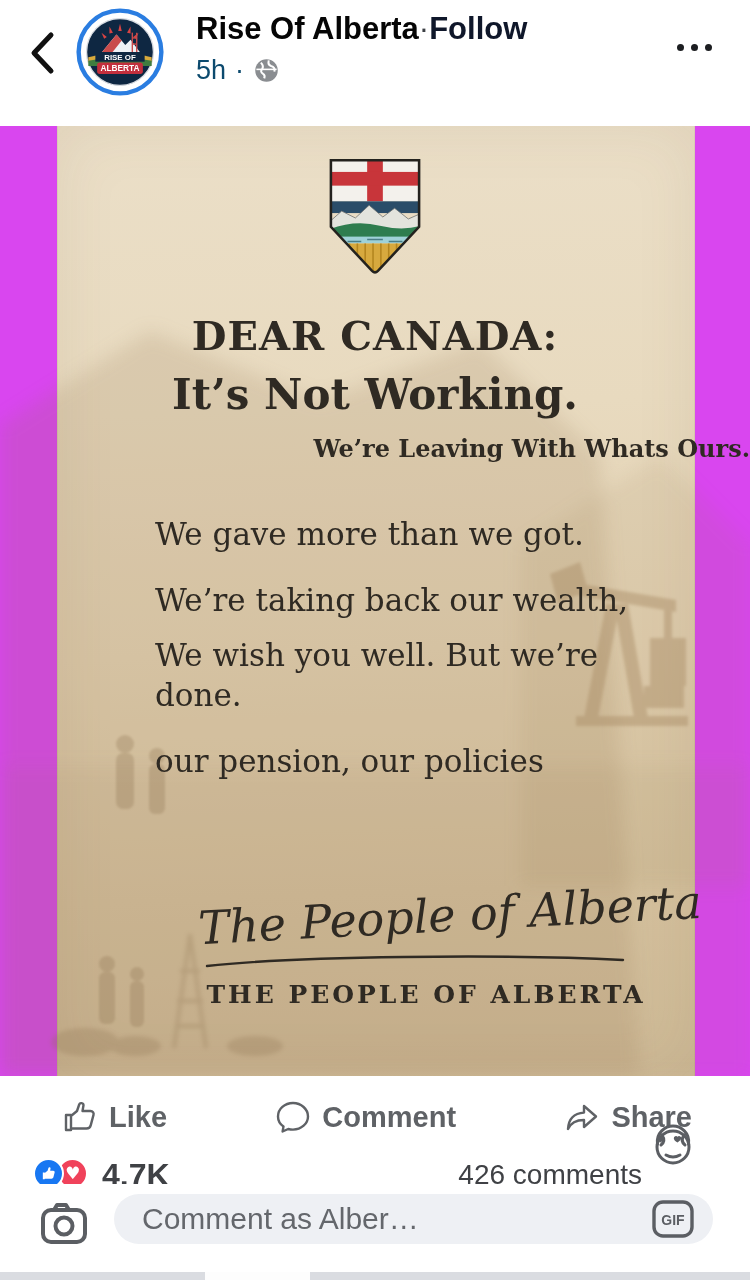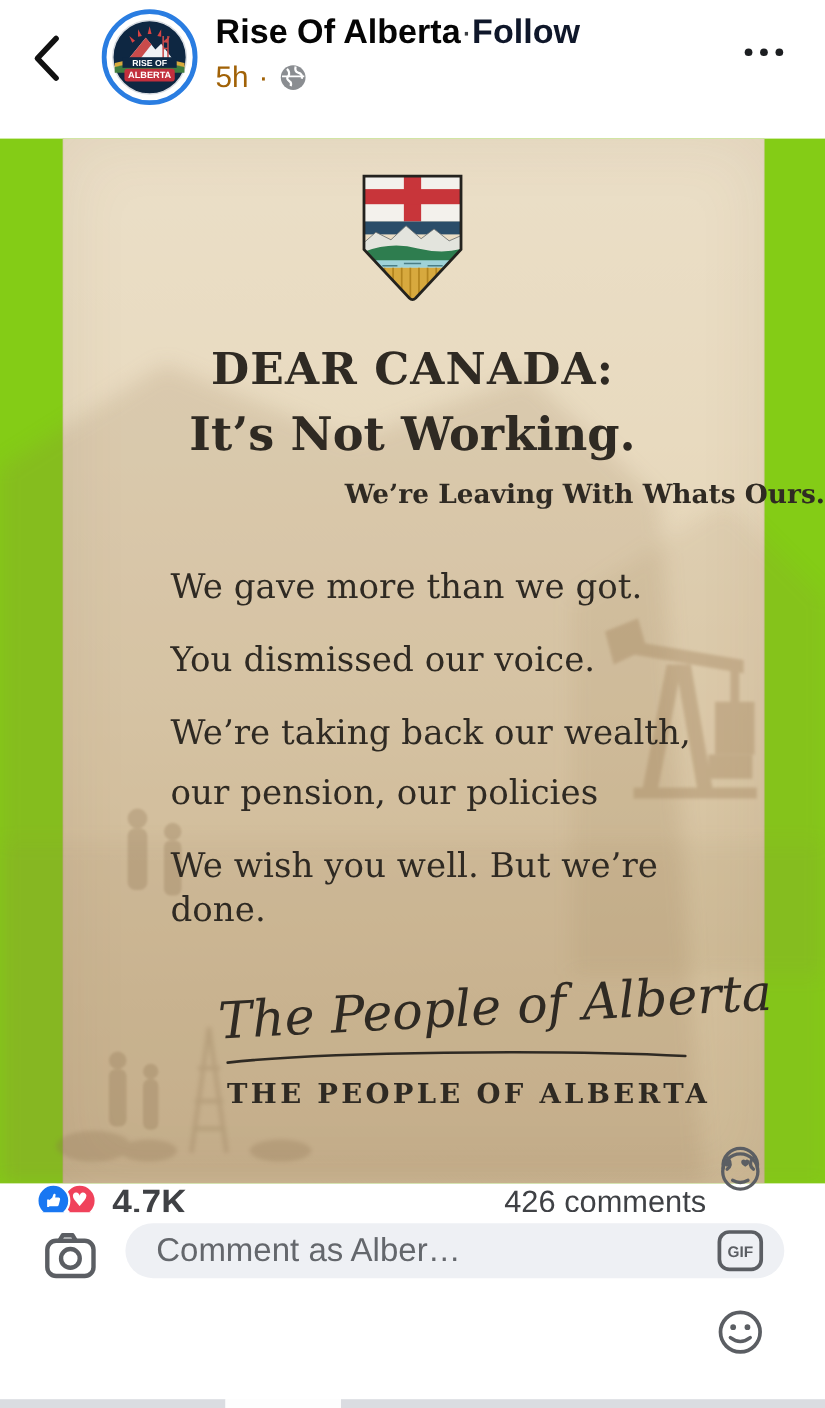--- a/index.html
+++ b/index.html
@@ -2,31 +2,31 @@
 <html><head>
 <meta charset="utf-8">
 <style>
   html,body{margin:0;padding:0;background:#fff;}
   .screen{position:relative;width:750px;height:1280px;overflow:hidden;background:#fff;
           font-family:"Liberation Sans",sans-serif;}
 
   
   .header{position:relative;height:126px;background:#fff;}
   .back-btn{position:absolute;left:20px;top:28px;width:44px;height:50px;display:flex;align-items:center;justify-content:center;cursor:pointer;}
-  .avatar{position:absolute;left:92px;top:8px;width:88px;height:88px;}
+  .avatar{position:absolute;left:76px;top:8px;width:88px;height:88px;}
   .head-text{position:absolute;left:196px;top:12px;}
   .title-row{display:flex;align-items:baseline;gap:0;font-size:31px;font-weight:700;color:#050505;line-height:1.1;}
   .title-sep{color:#3c3f44;font-weight:400;}
   .follow{color:#0f172a;}
-  .sub-row{display:flex;align-items:center;gap:9px;margin-top:9px;font-size:27px;color:#a16207;}
+  .sub-row{display:flex;align-items:center;gap:9px;margin-top:9px;font-size:27px;color:#0c4a6e;}
   .menu-dots{position:absolute;right:32px;top:38px;display:flex;gap:7px;cursor:pointer;padding:6px;}
   .menu-dots i{width:7px;height:7px;border-radius:50%;background:#1c1e21;display:block;}
 
   
-  .poster{position:relative;width:750px;height:950px;background:#84cc16;overflow:hidden;}
+  .poster{position:relative;width:750px;height:950px;background:#d946ef;overflow:hidden;}
   .paper{position:absolute;left:57px;right:55px;top:0;bottom:0;
          background:linear-gradient(178deg,#ebdfc8 0%,#e8dabf 30%,#e3d2b3 55%,#dac7a4 80%,#d3bf9c 100%);
          border-left:1px solid rgba(90,65,40,.12);border-right:1px solid rgba(90,65,40,.12);
          box-shadow:inset 0 0 60px rgba(120,90,60,.10);}
   .fade-art{position:absolute;left:0;top:0;}
   .poster-text{position:absolute;color:#2f2a23;font-family:"DejaVu Serif",serif;}
   .p-h1{top:186px;left:0;width:100%;text-align:center;font-size:40px;font-weight:600;letter-spacing:1px;white-space:nowrap;}
   .p-h2{top:244px;left:0;width:100%;text-align:center;font-size:42px;font-weight:700;white-space:nowrap;}
   .p-h3{top:308px;left:0;width:100%;text-align:right;font-size:24px;font-weight:700;white-space:nowrap;}
   .p-body{top:388px;left:155px;width:530px;font-size:31px;line-height:40px;}
@@ -217,33 +217,52 @@
       </g>
       <path d="M5,4 H95 V72 L53,117 Q50,120 47,117 L5,72 Z" fill="none" stroke="#23221e" stroke-width="2.6"></path>
     </svg>
 
     <div class="poster-text p-h1">DEAR CANADA:</div>
     <div class="poster-text p-h2">It’s Not Working.</div>
     <div class="poster-text p-h3">We’re Leaving With Whats Ours.</div>
 
     <div class="poster-text p-body">
       <p>We gave more than we got.</p>
-      <p>You dismissed our voice.</p>
       <p class="tight">We’re taking back our wealth,</p>
+      <p>We wish you well. But we’re done.</p>
       <p>our pension, our policies</p>
-      <p>We wish you well. But we’re done.</p>
     </div>
 
     <div class="poster-text sig-script">The People of Alberta</div>
     <svg class="sig-underline" width="420" height="16" viewBox="0 0 420 16">
       <path d="M2,12 C90,2 300,0 418,6" fill="none" stroke="#2f2a23" stroke-width="2.4" stroke-linecap="round"></path>
     </svg>
     <div class="poster-text sig-caps">THE PEOPLE OF ALBERTA</div>
   </div>
 
+  <div class="action-bar">
+    <div class="act-btn">
+      <svg width="36" height="36" viewBox="0 0 36 36">
+        <path d="M4 16 h5 v15 H4 z M9 30 v-13 l6 -5 2.2 -6.5 c.7 -2.2 4.3 -1.6 4.3 .8 L20.5 12 h8 c2.2 0 3.6 1.8 3 3.9 l-2.8 10.5 c-.5 2 -2.2 3.1 -4.2 3.1 H9 z" fill="none" stroke="#5f6266" stroke-width="2.4" stroke-linejoin="round"></path>
+      </svg>
+      <span>Like</span>
+    </div>
+    <div class="act-btn">
+      <svg width="36" height="36" viewBox="0 0 36 36">
+        <path d="M18 4 C9.7 4 3 10 3 17.4 c0 4.2 2.1 7.7 5.5 10 L7.6 32.5 l5.6 -2.5 c1.5 .4 3.1 .6 4.8 .6 8.3 0 15 -6 15 -13.2 S26.3 4 18 4 z" fill="none" stroke="#5f6266" stroke-width="2.4" stroke-linejoin="round"></path>
+      </svg>
+      <span>Comment</span>
+    </div>
+    <div class="act-btn">
+      <svg width="36" height="36" viewBox="0 0 36 36">
+        <path d="M20 7 L32 17.5 20 28 v-7 C11 21 6.5 24.5 4 30 4.6 19.5 10.5 14.2 20 13.6 z" fill="none" stroke="#5f6266" stroke-width="2.4" stroke-linejoin="round"></path>
+      </svg>
+      <span>Share</span>
+    </div>
+  </div>
 
   <div class="engage-row">
     <div class="engage-inner">
       <div class="rx rx-like">
         <svg width="17" height="17" viewBox="0 0 36 36">
             <path d="M6 16 h4 v14 H6 z M10 30 v-13 l6 -5 2 -6 c.8 -2.4 4.6 -1.6 4.4 .9 L21.5 12 h6.5 c2.1 0 3.5 1.7 3 3.7 l-2.6 10.2 c-.5 1.9 -2.1 3 -4 3 H10 z" fill="#fff"></path>
           </svg>
       </div>
       <div class="rx rx-love">
         <span class="rx-heart">♥</span>

